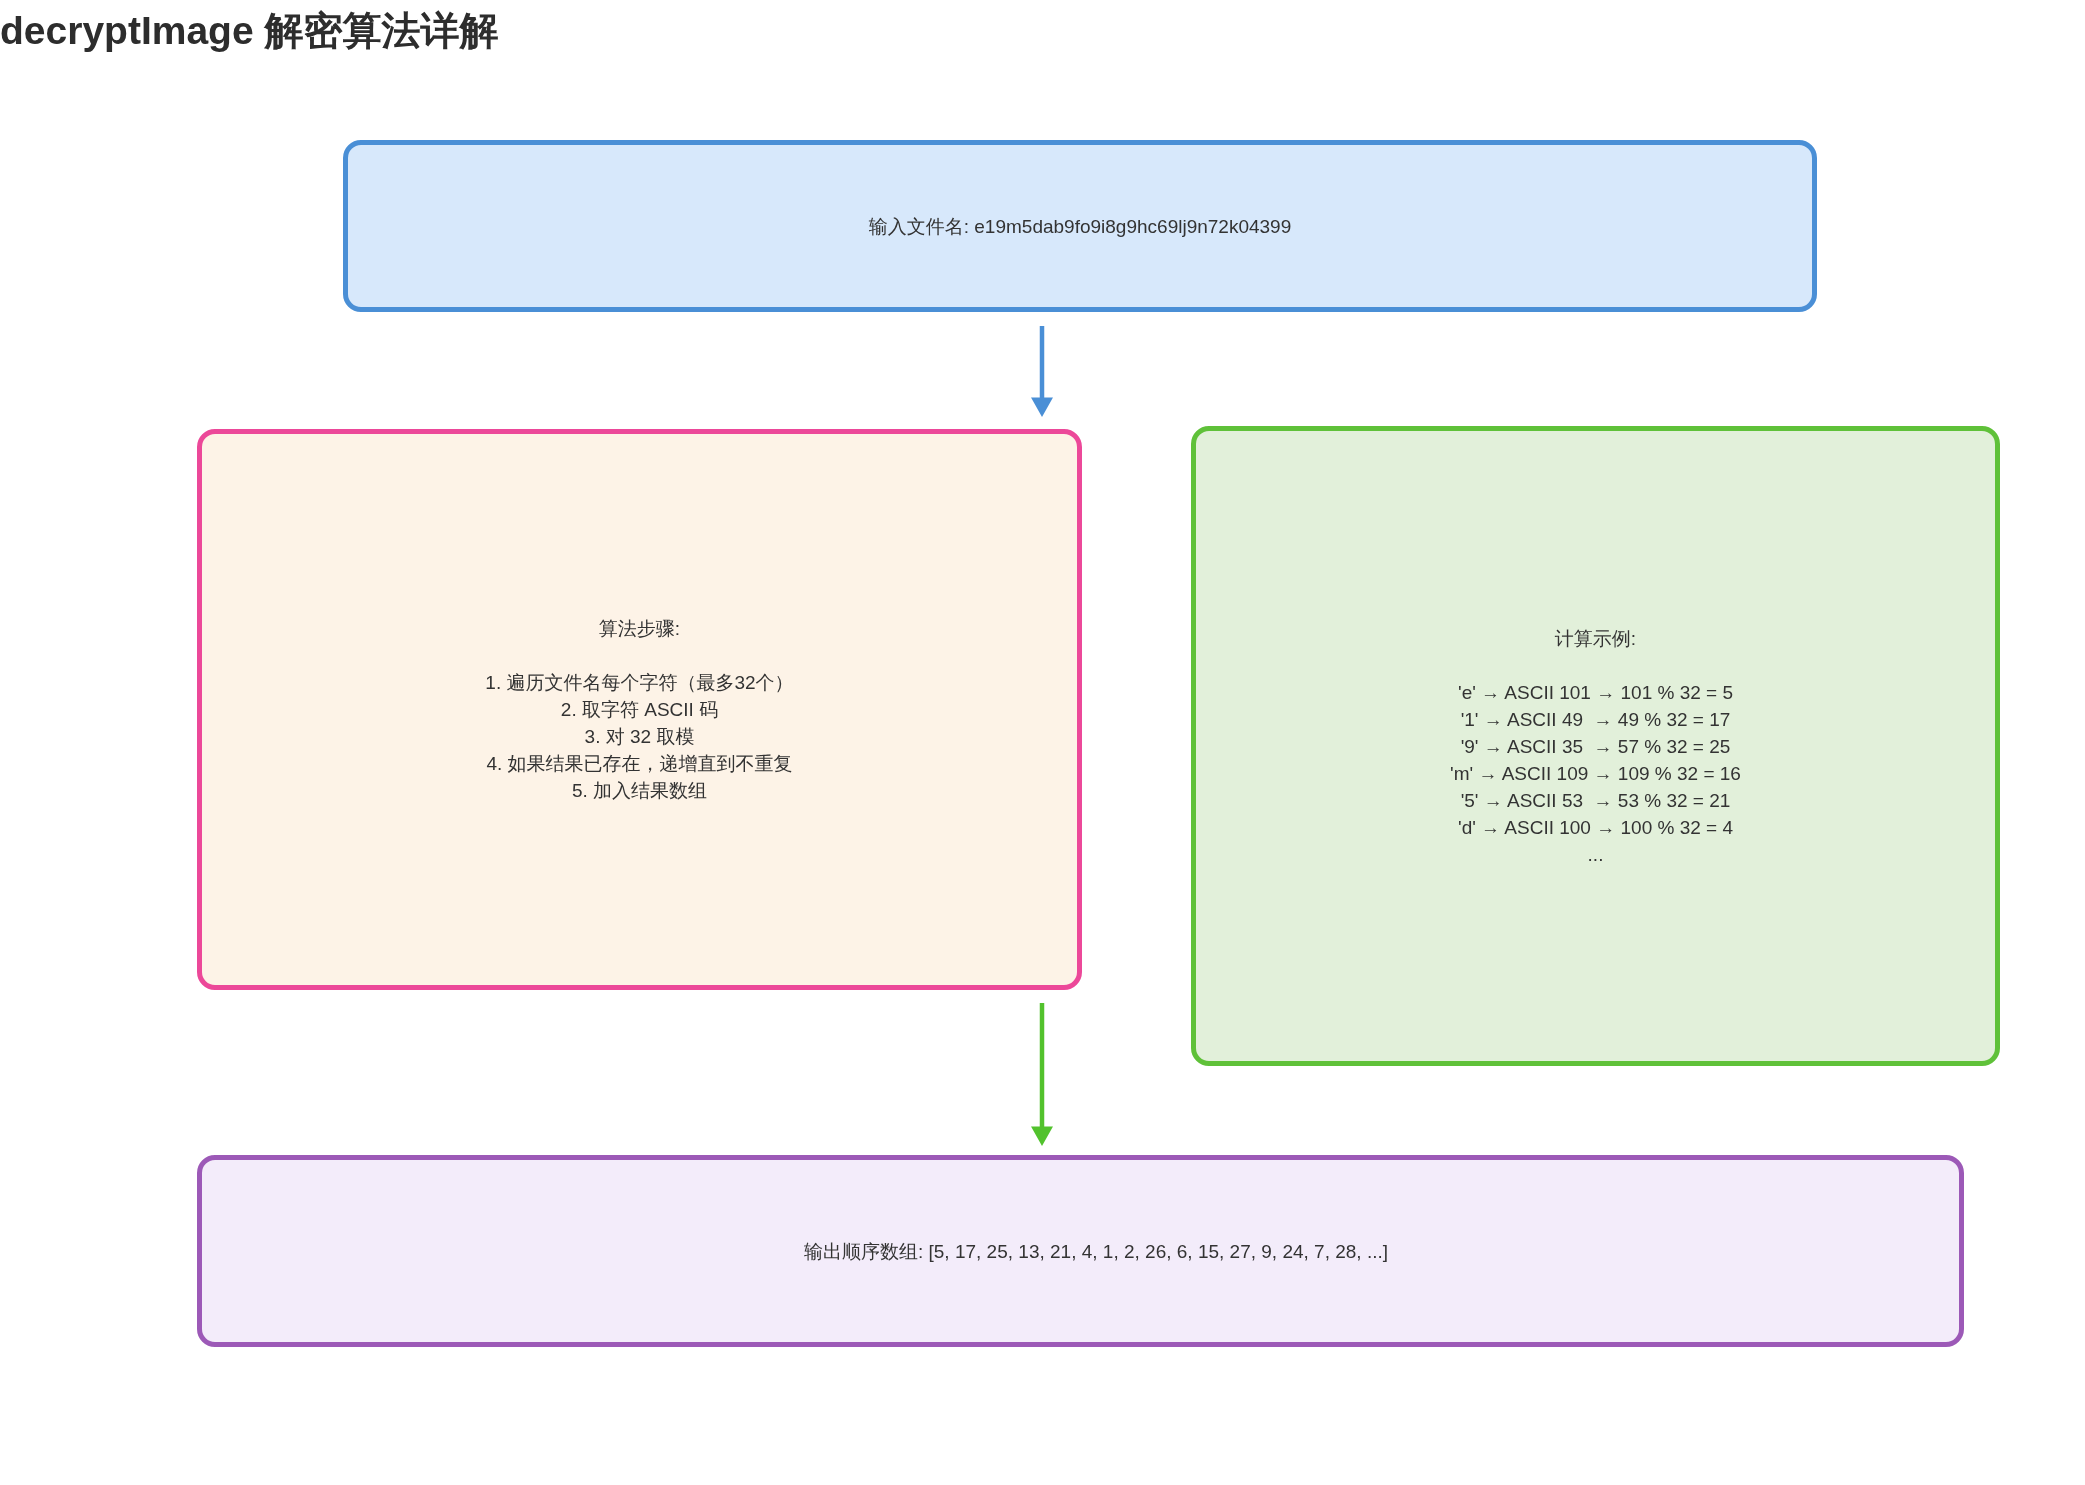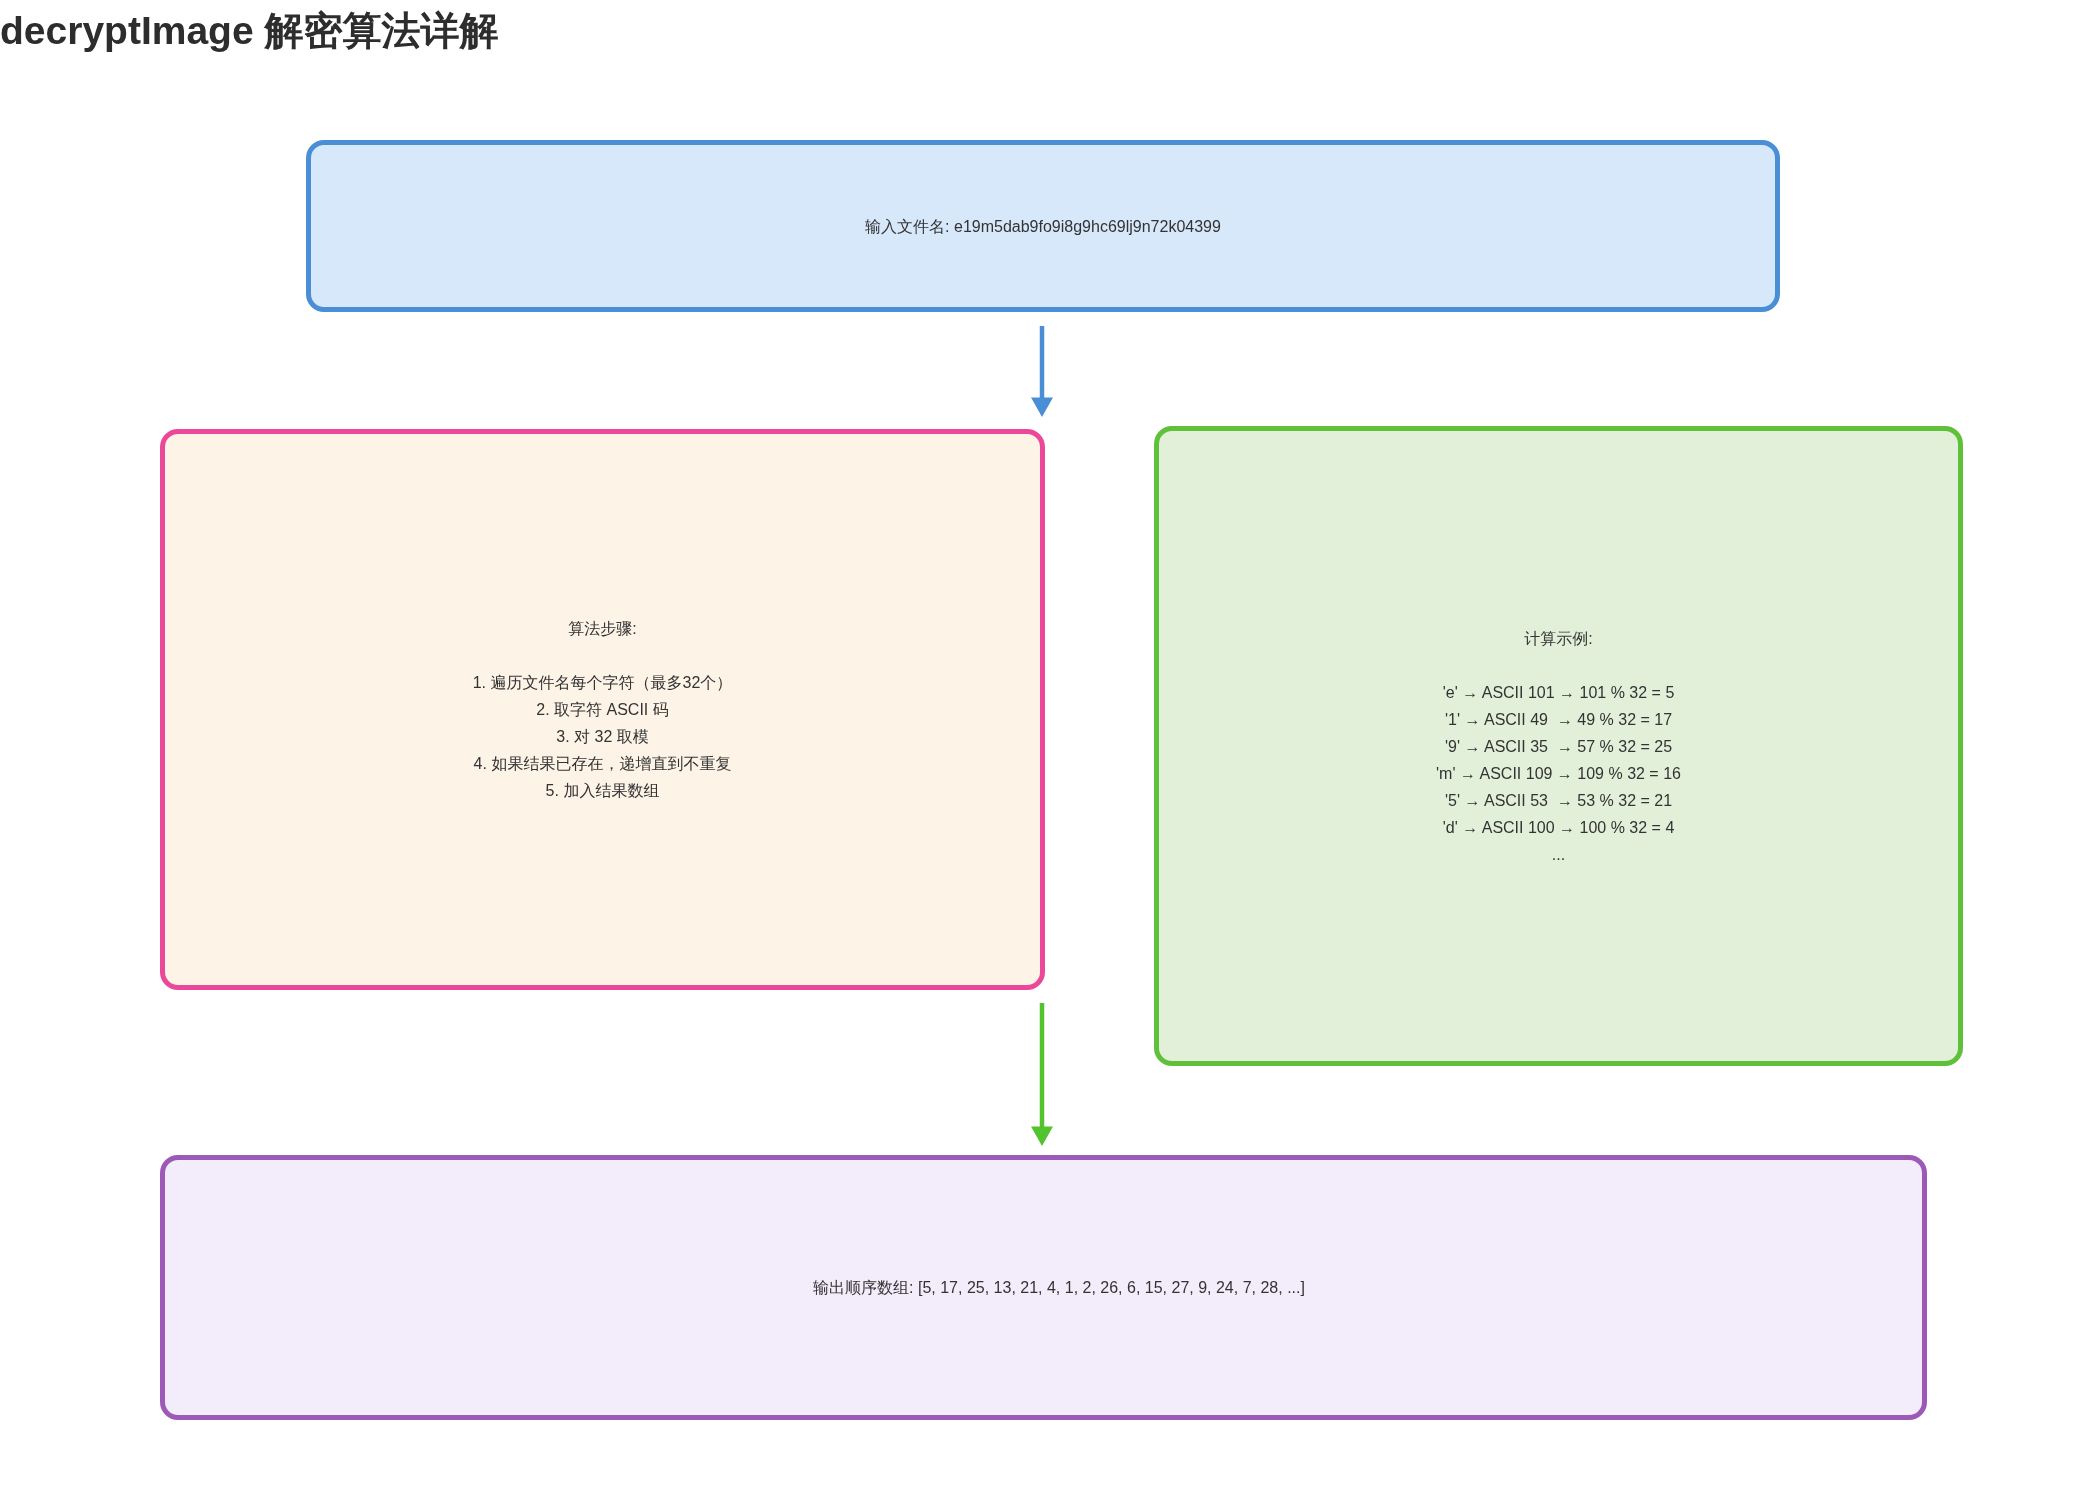--- a/index.html
+++ b/index.html
@@ -26,43 +26,44 @@
   }
   .box {
     position: absolute;
     box-sizing: border-box;
     border-radius: 18px;
     display: flex;
     flex-direction: column;
     justify-content: center;
     align-items: center;
     text-align: left;
-    font-size: 16px;
+    font-size: 19px;
     line-height: 27px;
+    margin-left: 37px;
   }
   .box .line { white-space: pre; }
   .spacer { height: 27px; }
 
   .input-box {
     left: 306px; top: 140px; width: 1474px; height: 172px;
     background: #d7e8fb;
     border: 5px solid #4a8fd6;
   }
   .steps-box {
     left: 160px; top: 429px; width: 885px; height: 561px;
     background: #fdf3e7;
     border: 5px solid #ec4899;
   }
   .example-box {
     left: 1154px; top: 426px; width: 809px; height: 640px;
     background: #e2f0da;
     border: 5px solid #5fc139;
   }
   .output-box {
-    left: 160px; top: 1155px; width: 1767px; height: 265px;
+    left: 160px; top: 1155px; width: 1767px; height: 192px;
     background: #f3ecfa;
     border: 5px solid #9c59b7;
     padding-left: 31px;
   }
   .arrows {
     position: absolute;
     left: 0; top: 0;
     pointer-events: none;
   }
 </style>

